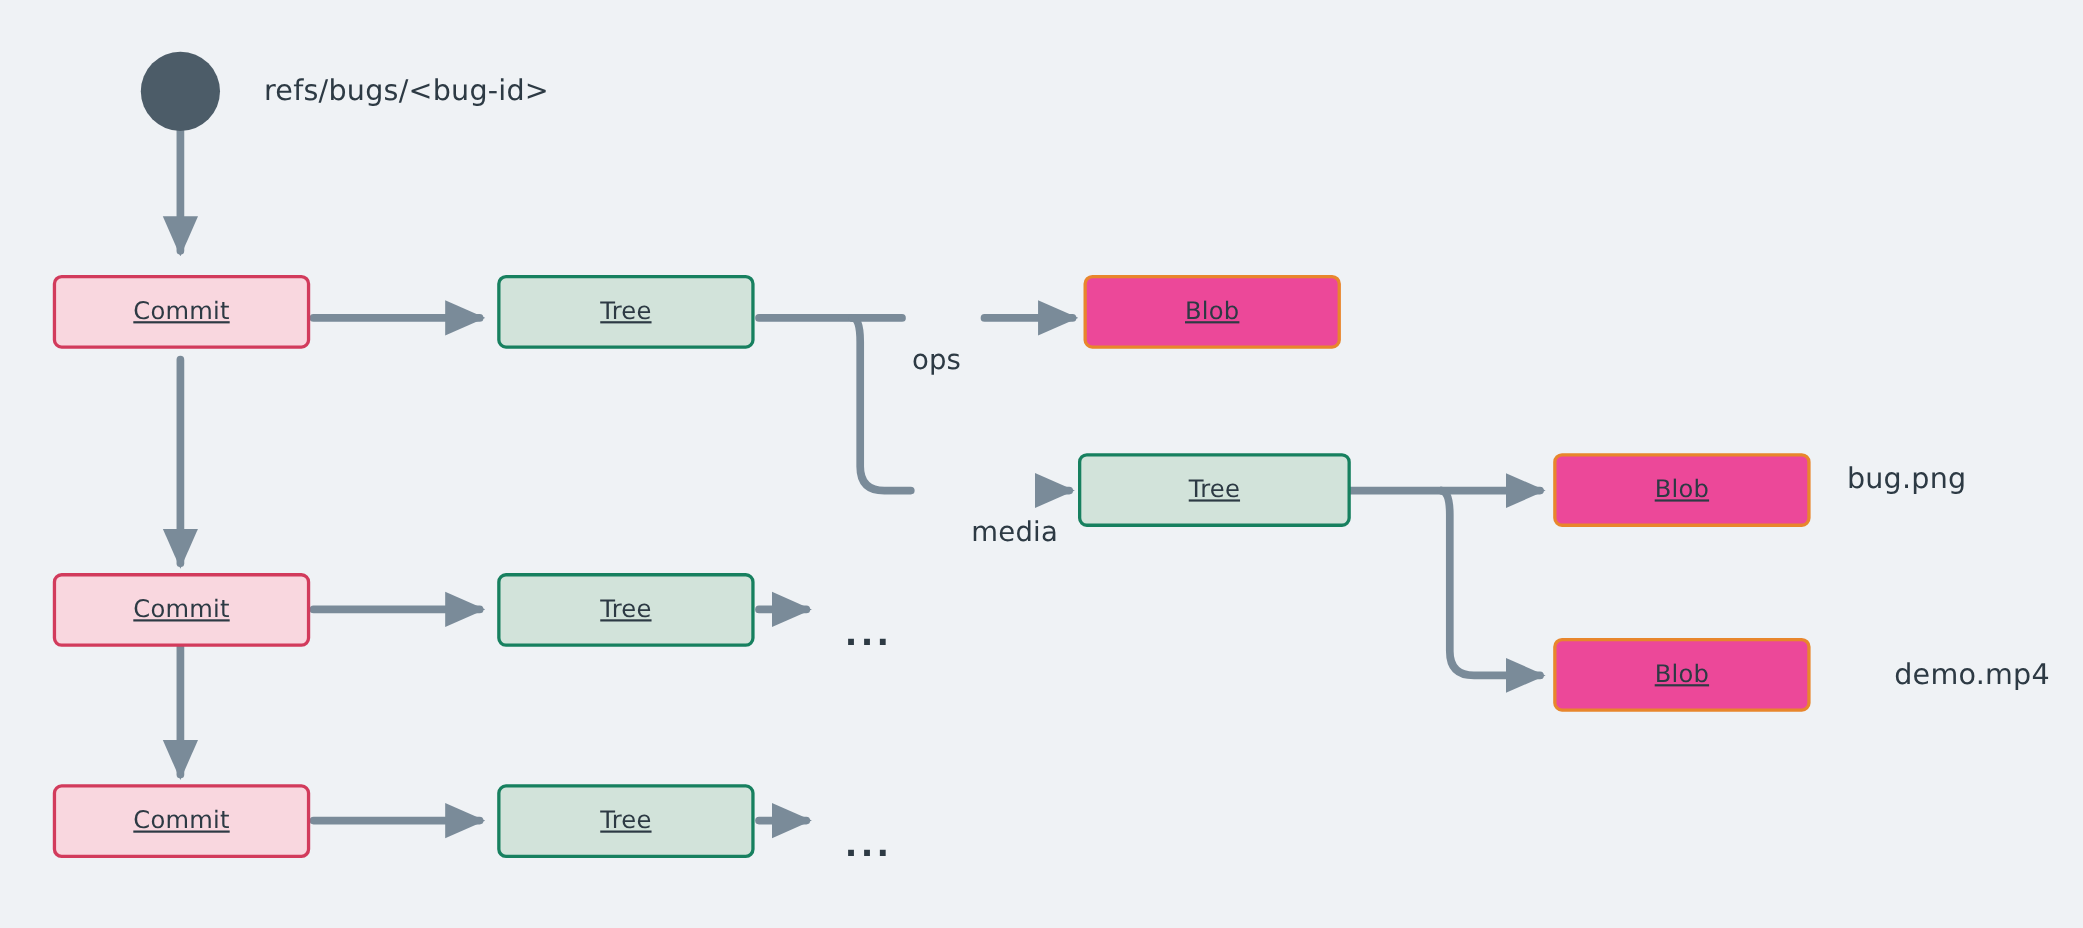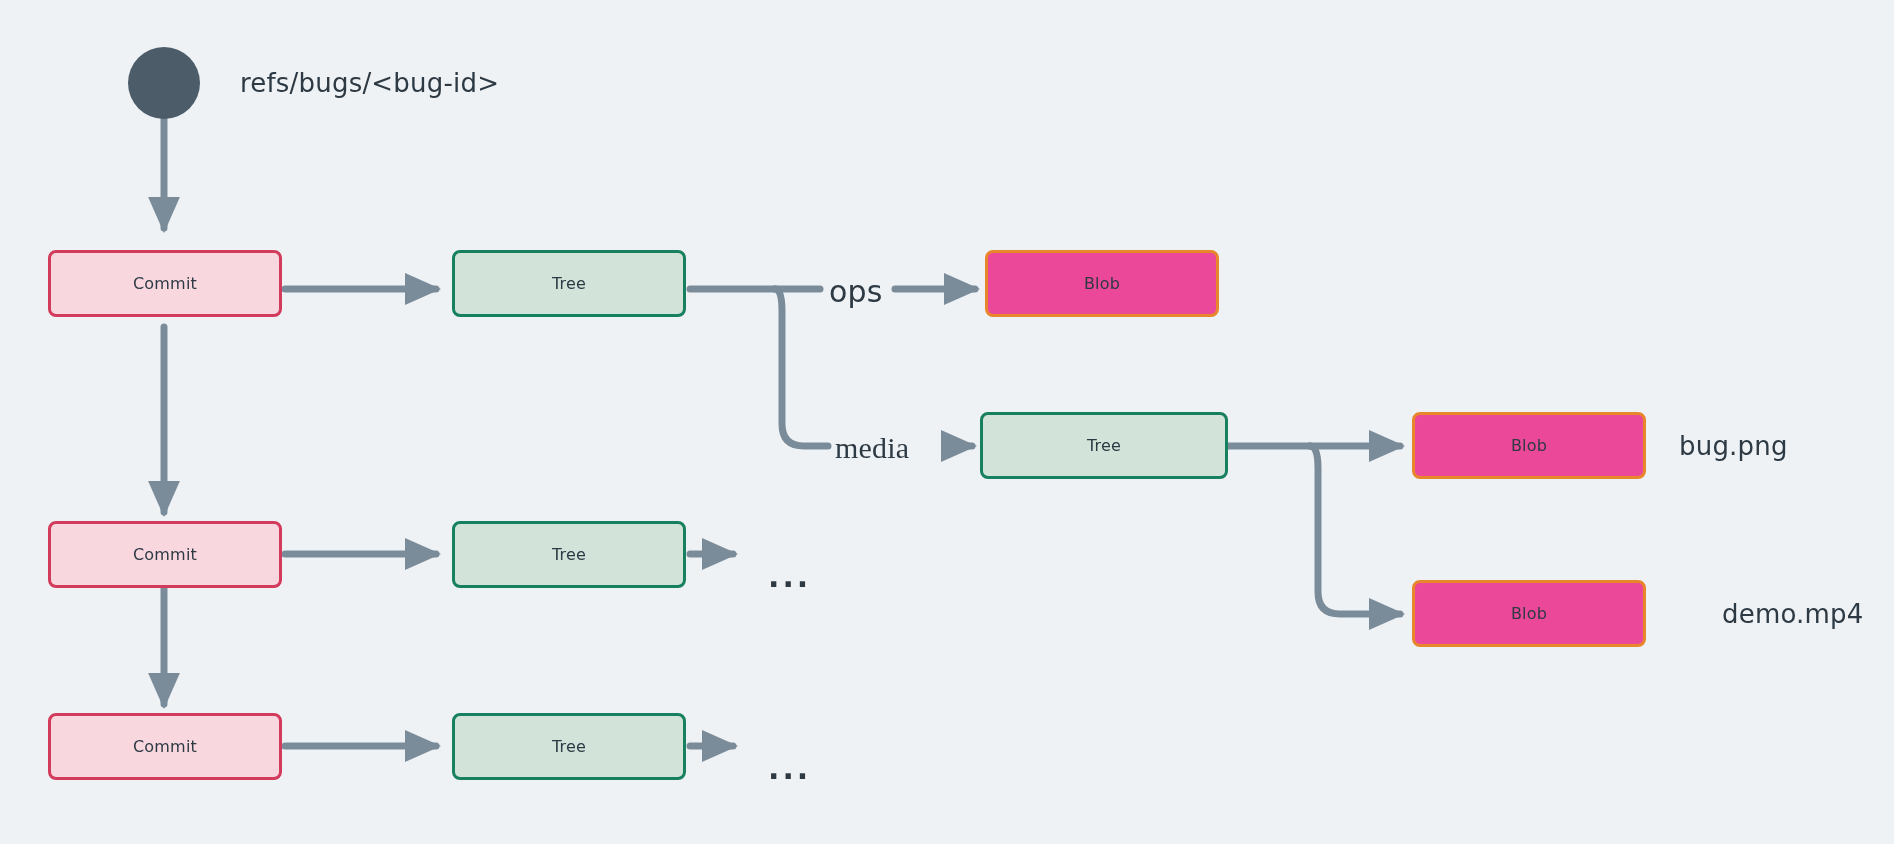--- a/index.html
+++ b/index.html
@@ -28,23 +28,24 @@
   }
   .node {
     position: absolute;
     box-sizing: border-box;
     display: flex;
     align-items: center;
     justify-content: center;
     border-radius: 8px;
     border-width: 3px;
     border-style: solid;
-    font-size: 16px;
+    font-size: 22px;
     letter-spacing: 0.2px;
     color: #2d3a44;
+    text-decoration: underline;
   }
   .node-commit {
     background: #f9d7df;
     border-color: #d23b5c;
   }
   .node-tree {
     background: #d2e3da;
     border-color: #17805f;
   }
   .node-blob {
@@ -58,26 +59,27 @@
   }
   .plain-label {
     position: absolute;
     font-size: 26px;
     color: #2d3a44;
     white-space: nowrap;
     letter-spacing: 0.2px;
   }
   .edge-label {
     position: absolute;
-    font-size: 30px;
+    font-size: 25px;
     color: #2d3a44;
     white-space: nowrap;
     background: #eff2f5;
     padding: 0 3px;
     letter-spacing: 0.2px;
+    margin-top: 38px;
   }
   .ellipsis {
     position: absolute;
     font-size: 30px;
     font-weight: 700;
     color: #2d3a44;
     letter-spacing: 3px;
     line-height: 1;
   }
 </style>
@@ -137,36 +139,36 @@
     <span>Tree</span>
   </div>
   <div class="node node-tree" style="left:452px; top:521px; width:234px; height:67px;">
     <span>Tree</span>
   </div>
   <div class="node node-tree" style="left:452px; top:713px; width:234px; height:67px;">
     <span>Tree</span>
   </div>
 
   <div class="edge-label" style="left:826px; top:274px;">ops</div>
-  <div class="edge-label" style="left:832px; top:431px;font-family:Liberation Serif, serif;">media</div>
+  <div class="edge-label" style="left:880px; top:431px;">media</div>
 
   <div class="node node-blob" style="left:985px; top:250px; width:234px; height:67px;">
     <span>Blob</span>
   </div>
 
   <div class="node node-tree" style="left:980px; top:412px; width:248px; height:67px;">
     <span>Tree</span>
   </div>
 
   <div class="node node-blob" style="left:1412px; top:412px; width:234px; height:67px;">
     <span>Blob</span>
   </div>
   <div class="node node-blob" style="left:1412px; top:580px; width:234px; height:67px;">
     <span>Blob</span>
   </div>
 
-  <div class="plain-label" style="left:1679px; top:431px;">bug.png</div>
+  <div class="plain-label" style="left:1679px; top:421px;">bug.png</div>
   <div class="plain-label" style="left:1679px; top:599px;margin-left:43px;">demo.mp4</div>
 
   <div class="ellipsis" style="left:768px; top:562px;">...</div>
   <div class="ellipsis" style="left:768px; top:754px;">...</div>
 
 </div>
 
 </body></html>

